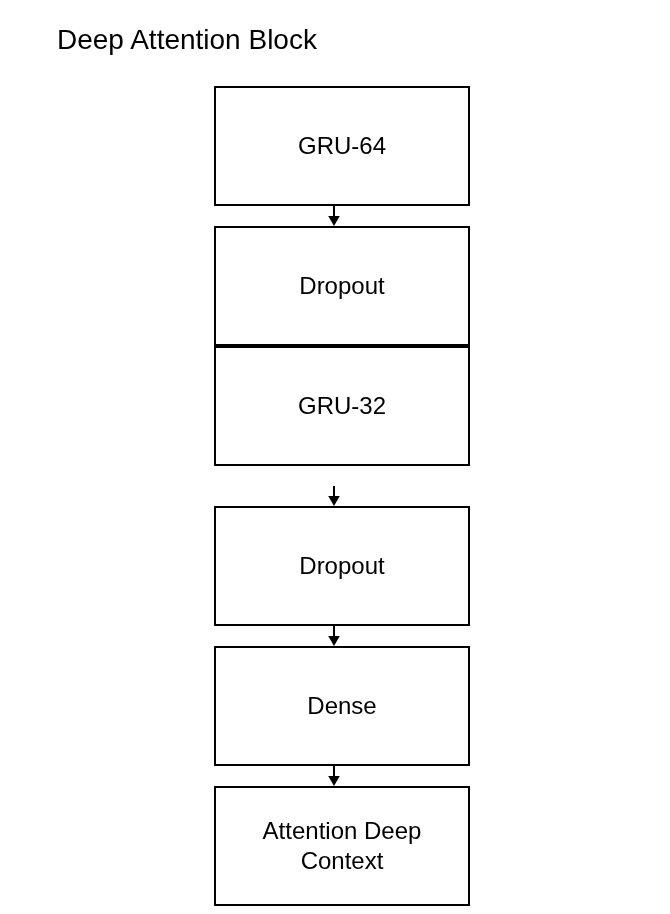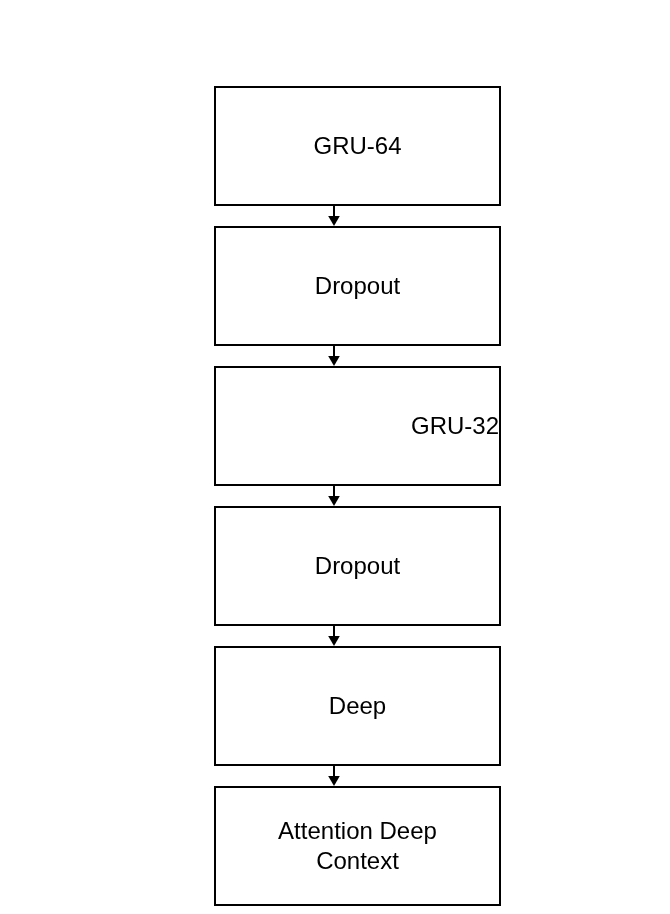--- a/index.html
+++ b/index.html
@@ -24,39 +24,39 @@
     left: 57px;
     top: 23px;
     font-size: 28px;
     line-height: 1.2;
     color: var(--text, #000000);
     white-space: nowrap;
   }
   .node {
     position: absolute;
     left: 214px;
-    width: 287px;
+    width: 256px;
     height: 120px;
     box-sizing: border-box;
     border: 2px solid var(--node-border, #000000);
     background: var(--node-fill, #ffffff);
     display: flex;
     align-items: center;
     justify-content: center;
     text-align: center;
   }
   .node-label {
     font-size: 24px;
     line-height: 1.25;
     color: var(--text, #000000);
     max-width: 190px;
   }
   .n1 { top: 86px; }
   .n2 { top: 226px; }
-  .n3 { top: 366px; justify-content: flex-end; }
+  .n3 { top: 346px; }
   .n4 { top: 506px; }
   .n5 { top: 646px; }
   .n6 { top: 786px; }
   .arrow {
     position: absolute;
     left: 326px;
     width: 16px;
     height: 20px;
     color: var(--arrow, #000000);
     display: block;
@@ -65,20 +65,21 @@
   .a2 { top: 346px; }
   .a3 { top: 486px; }
   .a4 { top: 626px; }
   .a5 { top: 766px; }
 </style>
 </head>
 <body style="--background: #ffffff; --node-fill: #ffffff; --node-border: #000000; --text: #000000; --arrow: #000000;">
 
 <div class="canvas">
 
+  <div class="diagram-title">Deep Attention Block</div>
 
   <div class="node n1">
     <span class="node-label">GRU-64</span>
   </div>
 
   <svg class="arrow a1" viewBox="0 0 16 20" xmlns="http://www.w3.org/2000/svg">
     <line x1="8" y1="0" x2="8" y2="12" stroke="currentColor" stroke-width="2"></line>
     <polygon points="2.2,10 13.8,10 8,20" fill="currentColor"></polygon>
   </svg>
 
@@ -103,21 +104,21 @@
   <div class="node n4">
     <span class="node-label">Dropout</span>
   </div>
 
   <svg class="arrow a4" viewBox="0 0 16 20" xmlns="http://www.w3.org/2000/svg">
     <line x1="8" y1="0" x2="8" y2="12" stroke="currentColor" stroke-width="2"></line>
     <polygon points="2.2,10 13.8,10 8,20" fill="currentColor"></polygon>
   </svg>
 
   <div class="node n5">
-    <span class="node-label">Deep</span>
+    <span class="node-label">Dense</span>
   </div>
 
   <svg class="arrow a5" viewBox="0 0 16 20" xmlns="http://www.w3.org/2000/svg">
     <line x1="8" y1="0" x2="8" y2="12" stroke="currentColor" stroke-width="2"></line>
     <polygon points="2.2,10 13.8,10 8,20" fill="currentColor"></polygon>
   </svg>
 
   <div class="node n6">
     <span class="node-label">Attention Deep Context</span>
   </div>

